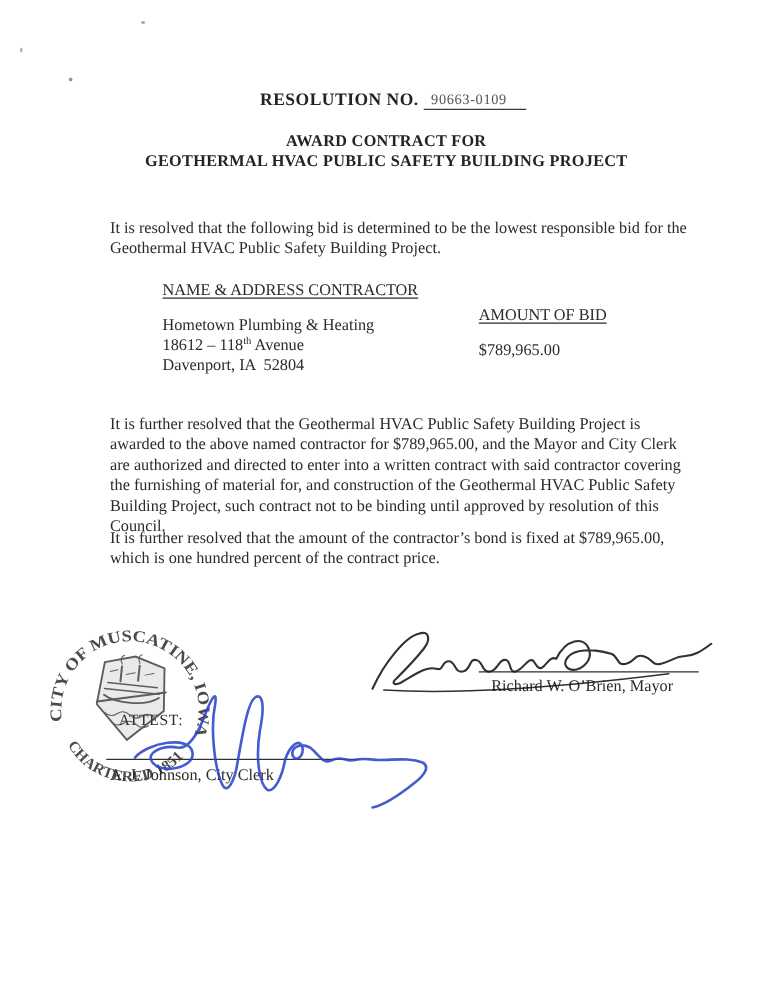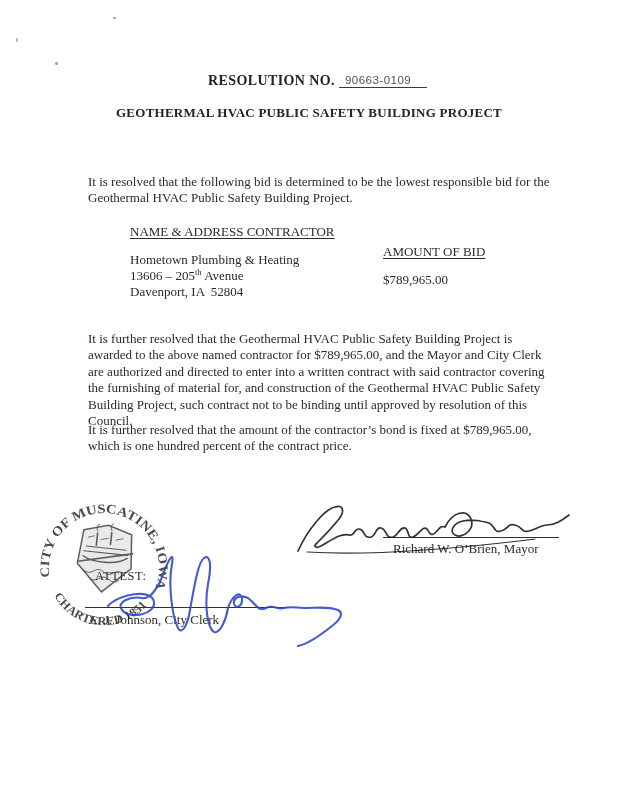--- a/index.html
+++ b/index.html
@@ -4,21 +4,21 @@
 <style>
   html,body{margin:0;padding:0;background:#ffffff;}
   .page{
     position:relative;width:618px;height:800px;background:#ffffff;
     font-family:"Liberation Serif", serif;color:#2e2a26;overflow:hidden;
   }
   
   .res-line{position:absolute;left:208px;top:73px;font-size:14px;font-weight:bold;
     letter-spacing:.4px;color:#25221f;white-space:nowrap;}
   .res-number{
-    font-family:Liberation Sans, sans-serif;font-weight:normal;font-size:11.5px;
+    font-family:Liberation Serif, serif;font-weight:normal;font-size:11.5px;
     color:#56524c;border-bottom:1.4px solid #3c3934;padding:0 16px 1px 6px;
     letter-spacing:.5px;vertical-align:1px;
   }
   .heading{position:absolute;left:0;top:105px;width:618px;text-align:center;
     font-weight:bold;font-size:13px;line-height:16px;letter-spacing:.25px;color:#25221f;}
   
   .para{position:absolute;left:88px;width:482px;font-size:13px;line-height:16.4px;
     white-space:pre-line;}
   .p1{top:174px;}
   .p2{top:331px;}
@@ -57,31 +57,32 @@
   <div class="speck sp1"></div>
   <div class="speck sp2"></div>
   <div class="speck sp3"></div>
 
   <div class="res-line">
     <span>RESOLUTION NO.</span>
     <span class="res-number">90663-0109</span>
   </div>
 
   <div class="heading">
+    <div>AWARD CONTRACT FOR</div>
     <div>GEOTHERMAL HVAC PUBLIC SAFETY BUILDING PROJECT</div>
   </div>
 
   <div class="para p1">It is resolved that the following bid is determined to be the lowest responsible bid for the
 Geothermal HVAC Public Safety Building Project.</div>
 
   <div class="cell th c1 rh">NAME &amp; ADDRESS CONTRACTOR</div>
   <div class="cell th c2 rh">AMOUNT OF BID</div>
   <div class="cell c1 r1">Hometown Plumbing &amp; Heating</div>
   <div class="cell c2 r1">$789,965.00</div>
-  <div class="cell c1 r2"><span>13606 – 205</span><sup>th</sup><span> Avenue</span></div>
+  <div class="cell c1 r2"><span>18612 – 118</span><sup>th</sup><span> Avenue</span></div>
   <div class="cell c1 r3">Davenport, IA  52804</div>
 
   <div class="para p2">It is further resolved that the Geothermal HVAC Public Safety Building Project is
 awarded to the above named contractor for $789,965.00, and the Mayor and City Clerk
 are authorized and directed to enter into a written contract with said contractor covering
 the furnishing of material for, and construction of the Geothermal HVAC Public Safety
 Building Project, such contract not to be binding until approved by resolution of this
 Council.</div>
 
   <div class="para p3">It is further resolved that the amount of the contractor’s bond is fixed at $789,965.00,

